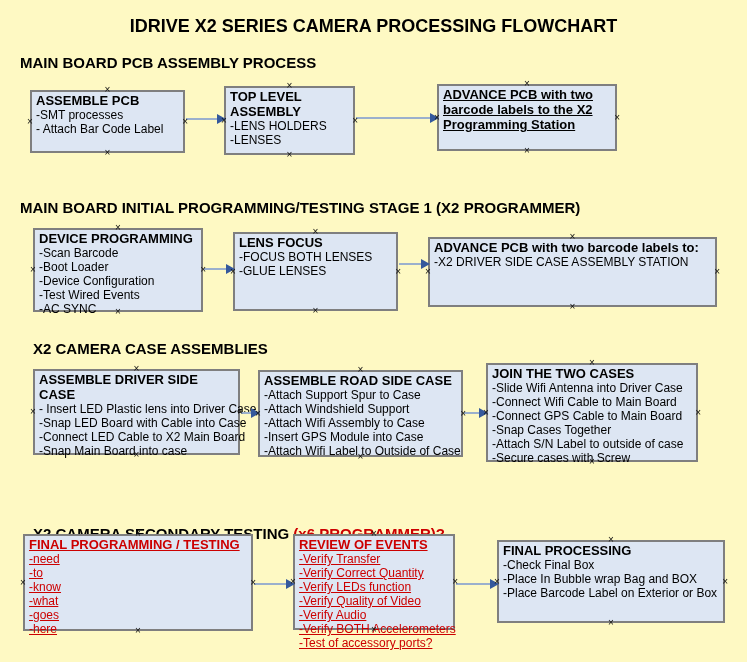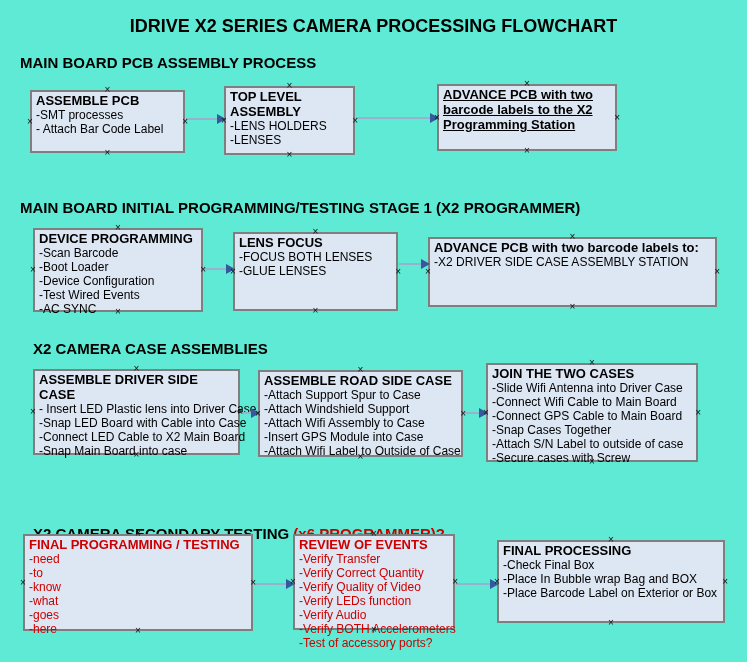--- a/index.html
+++ b/index.html
@@ -1,36 +1,36 @@
 <!DOCTYPE html>
 <html style="--box-fill: #dde6f3; --box-border: #7f7f7f; --arrow-line: #9bb0cd; --arrow-head: #35599c; --red-text: #cc0000;"><head>
 <meta charset="utf-8">
 <style>
   html,body{margin:0;padding:0;background:#fff;}
   #canvas{
-    position:relative;width:747px;height:662px;background:#5eead4;
+    position:relative;width:747px;height:662px;background:#fef9c3;
     font-family:"Liberation Sans",sans-serif;color:#000;overflow:hidden;
   }
   .chart-title{
     position:absolute;top:16px;left:0;width:100%;text-align:center;
     font-size:18px;font-weight:bold;letter-spacing:0px;
   }
   .section-header{
     position:absolute;font-size:15px;font-weight:bold;white-space:nowrap;
   }
   .red-part{color:var(--red-text,#cc0000);}
   .box{
     position:absolute;box-sizing:border-box;
     background:var(--box-fill,#dde6f3);
     border:2px solid var(--box-border,#7f7f7f);
     padding:1px 4px 0 4px;overflow:visible;
   }
   .box-title{font-size:13px;line-height:15px;font-weight:bold;}
   .box-item{font-size:12px;line-height:14px;white-space:nowrap;}
-  .box.red .box-title,.box.red .box-item{color:var(--red-text,#cc0000);}
+  .box.red .box-title,.box.red .box-item{color:var(--red-text,#cc0000);text-decoration:underline;}
   .marker{
     position:absolute;font-size:10px;line-height:8px;color:#111;
     font-weight:normal;z-index:3;pointer-events:none;
   }
   .m-top{top:-6px;left:50%;transform:translateX(-50%);}
   .m-bottom{bottom:-6px;left:50%;transform:translateX(-50%);}
   .m-left{left:-5px;top:50%;transform:translateY(-50%);}
   .m-right{right:-5px;top:50%;transform:translateY(-50%);}
   .arrow{
     position:absolute;height:2px;background:var(--arrow-line,#9bb0cd);z-index:2;
@@ -201,22 +201,22 @@
     </div>
 
   <div class="box red" style="left:293px;top:534px;width:162px;height:96px;">
     <span class="marker m-top">×</span>
     <span class="marker m-bottom">×</span>
     <span class="marker m-left">×</span>
     <span class="marker m-right">×</span>
     <div class="box-title">REVIEW OF EVENTS</div>
     <div class="box-item">-Verify Transfer</div>
     <div class="box-item">-Verify Correct Quantity</div>
+    <div class="box-item">-Verify LEDs function</div>
     <div class="box-item">-Verify Quality of Video</div>
-    <div class="box-item">-Verify LEDs function</div>
     <div class="box-item">-Verify Audio</div>
     <div class="box-item">-Verify BOTH Accelerometers</div>
     <div class="box-item">-Test of accessory ports?</div>
   </div>
 
   <div class="arrow" style="left:456px;top:583px;width:41px;">
       <span class="head"></span>
     </div>
 
   <div class="box" style="left:497px;top:540px;width:228px;height:83px;">

